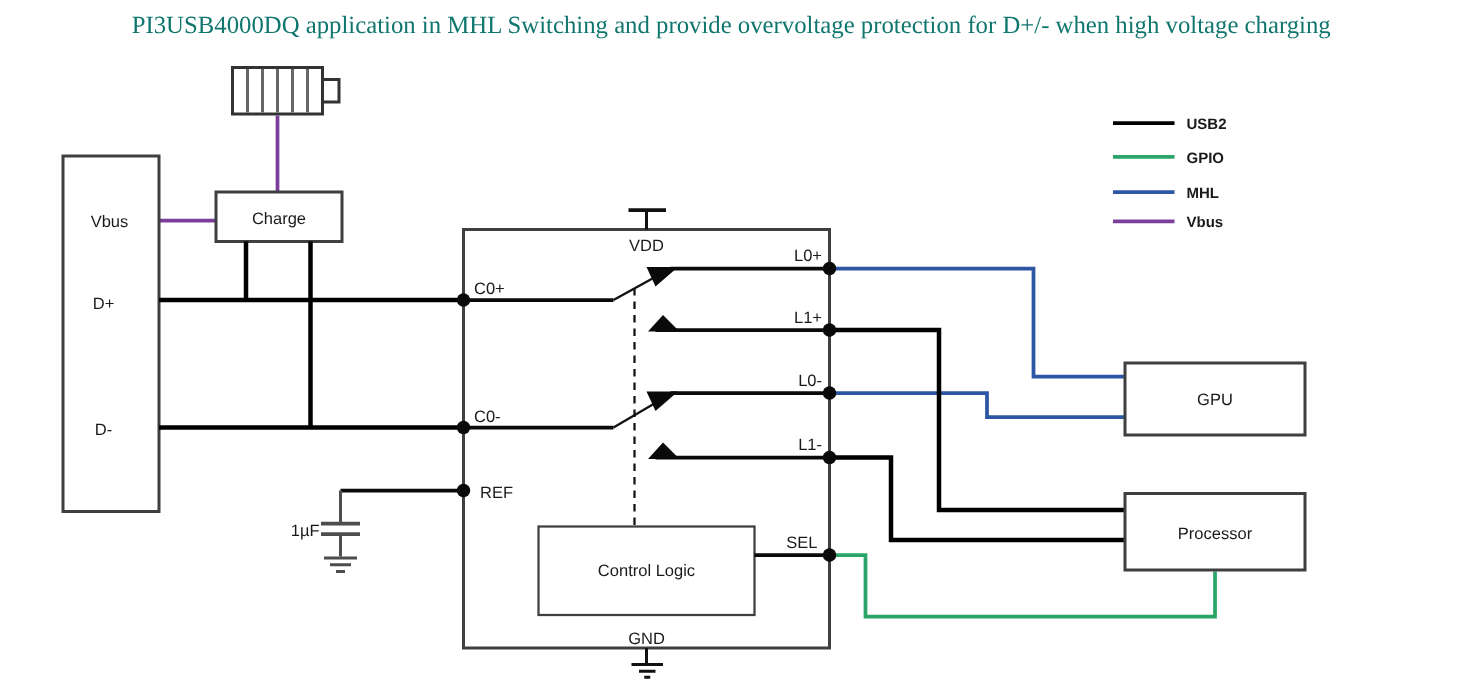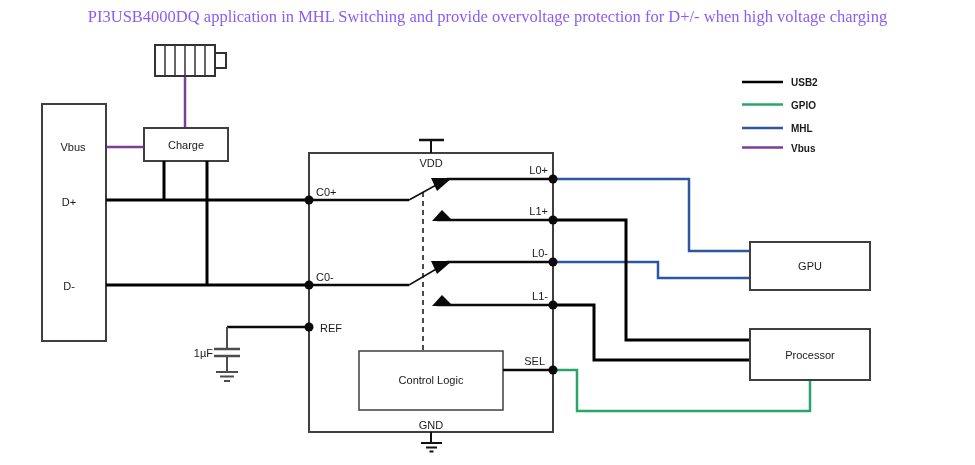--- a/index.html
+++ b/index.html
@@ -1,19 +1,19 @@
 <!DOCTYPE html>
 <html><head>
 <meta charset="utf-8">
 <style>
   html,body{margin:0;padding:0;background:#ffffff;}
   .canvas{position:relative;width:975px;height:465px;background:#ffffff;overflow:hidden;
           font-family:"Liberation Sans",sans-serif;}
   .title{position:absolute;top:7px;left:0;width:975px;text-align:center;
-         font-family:"Liberation Serif",serif;font-size:16.5px;color:#8b5cf6;white-space:nowrap;}
+         font-family:"Liberation Serif",serif;font-size:16.5px;color:#0f766e;white-space:nowrap;}
   svg{position:absolute;top:0;left:0;}
   text{font-family:"Liberation Sans",sans-serif;font-size:11px;fill:#1a1a1a;}
   text.legend{font-size:10px;font-weight:bold;}
 </style>
 </head>
 <body>
 
 <div class="canvas">
   <div class="title">PI3USB4000DQ application in MHL Switching and provide overvoltage protection for D+/- when high voltage charging</div>
 

